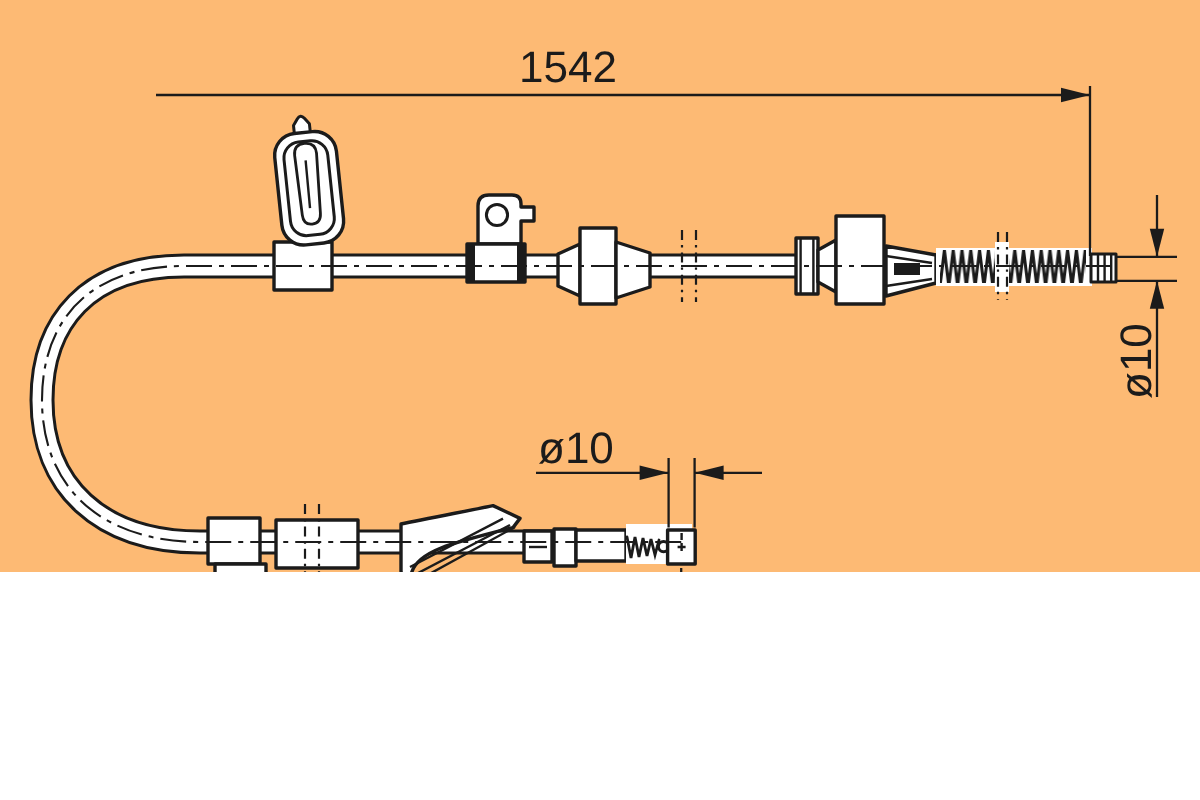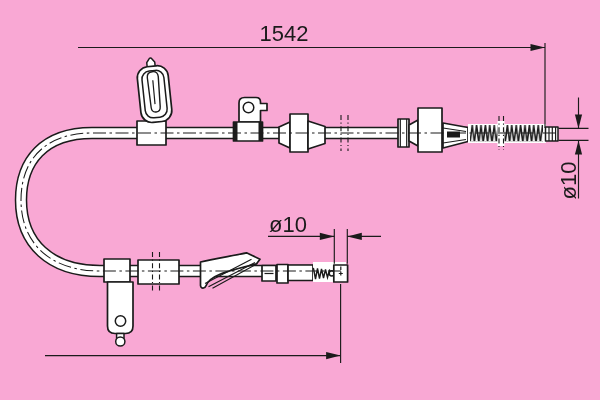--- a/index.html
+++ b/index.html
@@ -1,16 +1,16 @@
 <!DOCTYPE html>
 <html><head>
 <meta charset="utf-8">
 <style>
   html,body{margin:0;padding:0;background:#ffffff;}
-  .stage{position:relative;width:600px;height:400px;background:#f9a8d4;overflow:hidden;text-decoration:underline;}
+  .stage{position:relative;width:600px;height:286px;background:#fdba74;overflow:hidden;text-decoration:underline;}
   svg text{font-family:"Liberation Sans",sans-serif;font-size:22px;fill:#1b1b1b;}
   .p   {fill:#ffffff;stroke:#1b1b1b;stroke-width:1.7;stroke-linejoin:round;}
   .pt  {fill:#ffffff;stroke:#1b1b1b;stroke-width:1.5;stroke-linejoin:round;}
   .l   {fill:none;stroke:#1b1b1b;stroke-width:1.4;stroke-linecap:round;}
   .th  {fill:none;stroke:#1b1b1b;stroke-width:1.2;}
   .dim {fill:none;stroke:#1b1b1b;stroke-width:1.15;}
   .ar  {fill:#1b1b1b;stroke:none;}
   .ink {fill:#1b1b1b;stroke:none;}
   .cl  {fill:none;stroke:#1b1b1b;stroke-width:1.05;stroke-dasharray:13 3.5 2.5 3.5;}
   .brk {fill:none;stroke:#1b1b1b;stroke-width:1.1;stroke-dasharray:5 2.5 1.2 2.5;}

